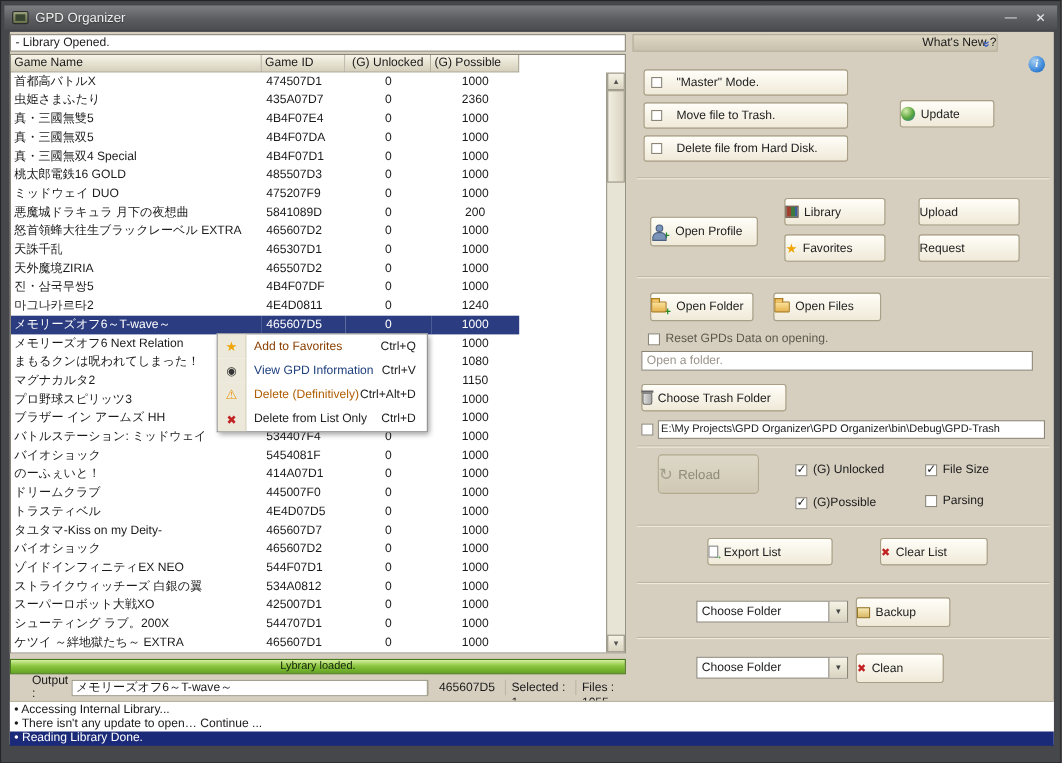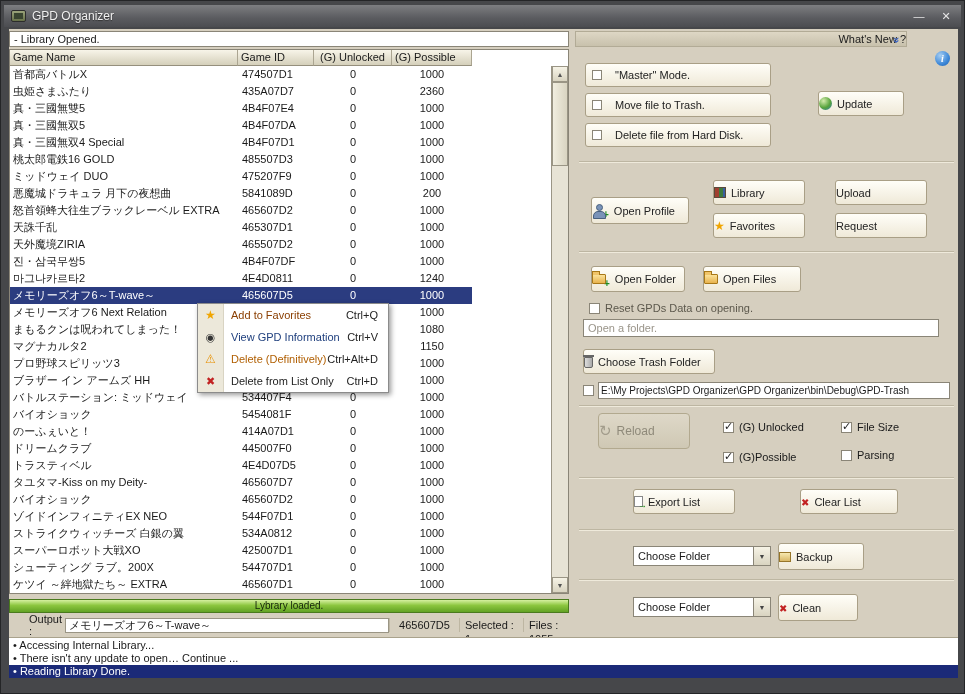--- a/index.html
+++ b/index.html
@@ -99,21 +99,21 @@
   .trash-field{width:352px;height:17px;background:#fff;border:1px solid #8a8577;font-size:10px;
                line-height:15px;padding-left:2px;white-space:nowrap;overflow:hidden}
   .reload-btn{position:absolute;left:23px;top:384px;width:92px;height:36px;border-radius:4px;
               background:linear-gradient(#ded8c8,#cfc8b4);border:1px solid #b2a98f;color:#8f8a7a;font-size:12px}
   .icon-reload::before{content:"↻";font-size:15px;color:#a39d8c}
   .pcb{position:absolute;display:flex;align-items:center;gap:5px}
   .parse-cbs .pcb:nth-of-type(1){left:148px;top:392px}
   .parse-cbs .pcb:nth-of-type(2){left:266px;top:392px}
   .parse-cbs .pcb:nth-of-type(3){left:148px;top:422px}
   .parse-cbs .pcb:nth-of-type(4){left:266px;top:420px}
-  .export-btn{position:absolute;left:58px;top:460px;width:102px;height:25px}
+  .export-btn{position:absolute;left:68px;top:460px;width:114px;height:25px}
   .clear-btn{position:absolute;left:225px;top:460px;width:98px;height:25px}
   .icon-x::before{content:"✖";color:#c22222;font-weight:bold;font-size:10px}
   .combo{position:absolute;width:138px;height:20px;display:flex;background:#fff;border:1px solid #8a8577}
   .combo-backup{left:58px;top:517px}
   .combo-clean{left:58px;top:568px}
   .combo-text{flex:1;line-height:18px;padding-left:4px;white-space:nowrap;overflow:hidden}
   .combo-btn{width:17px;background:linear-gradient(#f6f3e6,#d9d4c1);border-left:1px solid #8a8577;
              font-size:7px;color:#444;display:flex;align-items:center;justify-content:center}
   .backup-btn{position:absolute;left:203px;top:514px;width:86px;height:27px}
   .clean-btn{position:absolute;left:203px;top:565px;width:80px;height:27px}

